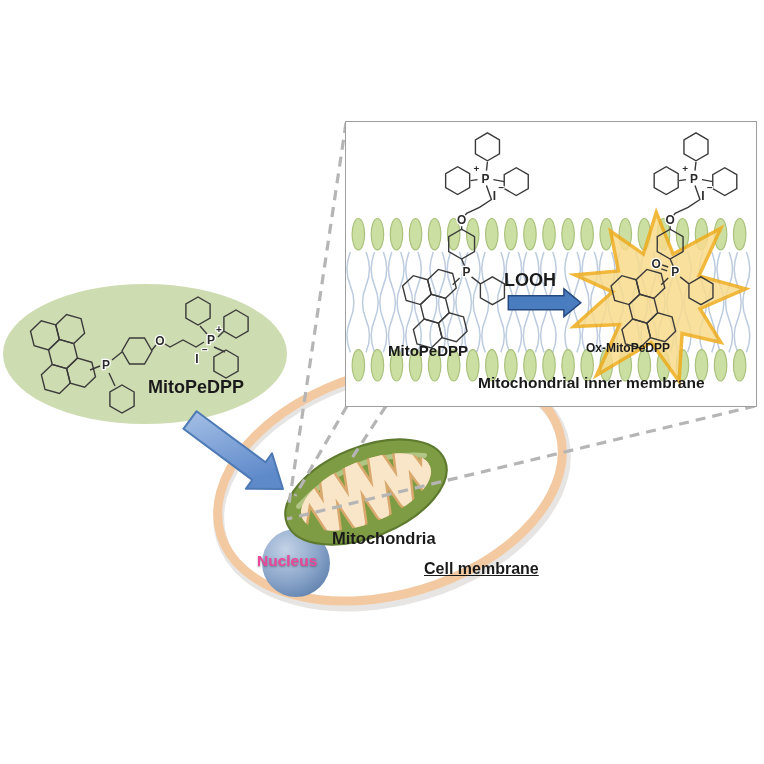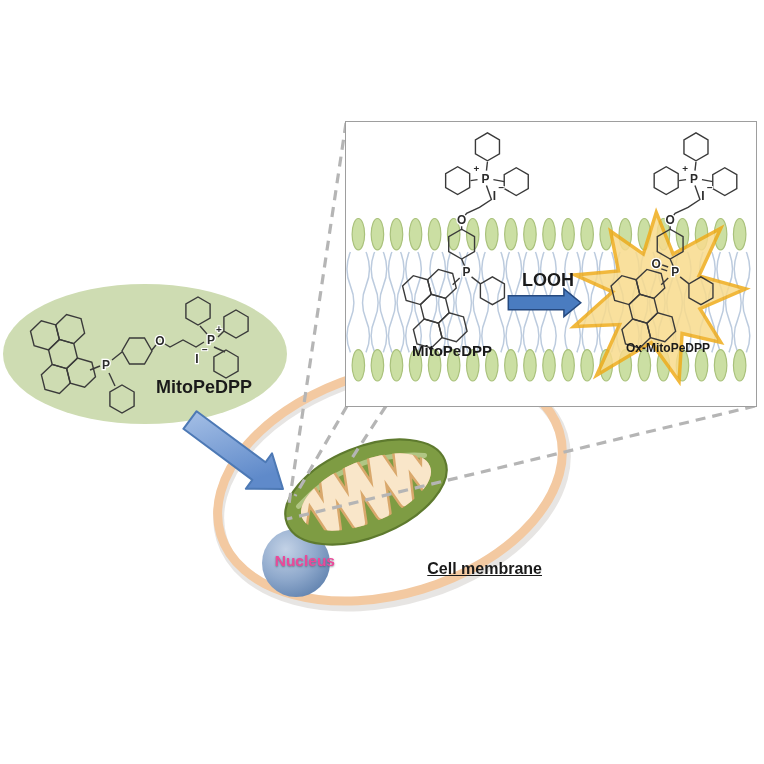--- a/index.html
+++ b/index.html
@@ -2,21 +2,21 @@
 <html><head>
 <meta charset="utf-8">
 <style>
   html,body{margin:0;padding:0;background:#fff;}
   #stage{position:relative;width:764px;height:764px;background:#ffffff;overflow:hidden;
          font-family:"Liberation Sans",sans-serif;}
   #main-svg{position:absolute;left:0;top:0;z-index:1;}
   #inset-box{position:absolute;left:345px;top:121px;width:412px;height:286px;
              background:#ffffff;border:1.5px solid #9e9e9e;box-sizing:border-box;z-index:2;}
   #inset-box svg{display:block;width:100%;height:100%;}
-  .label{position:absolute;font-weight:bold;color:#1a1a1a;text-align:right;
+  .label{position:absolute;font-weight:bold;color:#1a1a1a;text-align:left;
          line-height:1.05;z-index:3;white-space:nowrap;}
   .bond{fill:none;stroke:#3a3a3a;stroke-width:1.4px;}
   .atom{font:600 12px "Liberation Sans",sans-serif;fill:#2b2b2b;text-anchor:middle;
         paint-order:stroke;stroke:#ffffff;stroke-width:2.5px;}
   .chg{font:700 10px "Liberation Sans",sans-serif;fill:#2b2b2b;text-anchor:middle;
        paint-order:stroke;stroke:#ffffff;stroke-width:2px;}
 </style>
 </head>
 <body>
 
@@ -255,19 +255,21 @@
   </div>
 
   <div class="label" style="left:148px;top:378px;width:104px;font-size:18px;">MitoPeDPP</div>
 
   <div class="label" style="left:388px;top:343px;width:104px;font-size:15px;">MitoPeDPP</div>
 
   <div class="label" style="left:586px;top:342px;width:124px;font-size:12px;">Ox-MitoPeDPP</div>
 
   <div class="label" style="left:504px;top:271px;width:70px;font-size:18px;">LOOH</div>
 
-
+  <div class="label" style="left:478px;top:375px;width:244px;font-size:15.5px;">Mitochondrial inner membrane</div>
+
+  <div class="label" style="left:332px;top:530px;width:140px;font-size:16.5px;">Mitochondria</div>
 
   <div class="label" style="left:424px;top:561px;width:118px;font-size:16px;text-decoration:underline;">Cell membrane</div>
 
   <div class="label" style="left:257px;top:553px;width:78px;font-size:15.5px;color:#ec4899;text-shadow:0 1px 2px rgba(60,70,90,0.6);">Nucleus</div>
 
 </div>
 
 </body></html>

